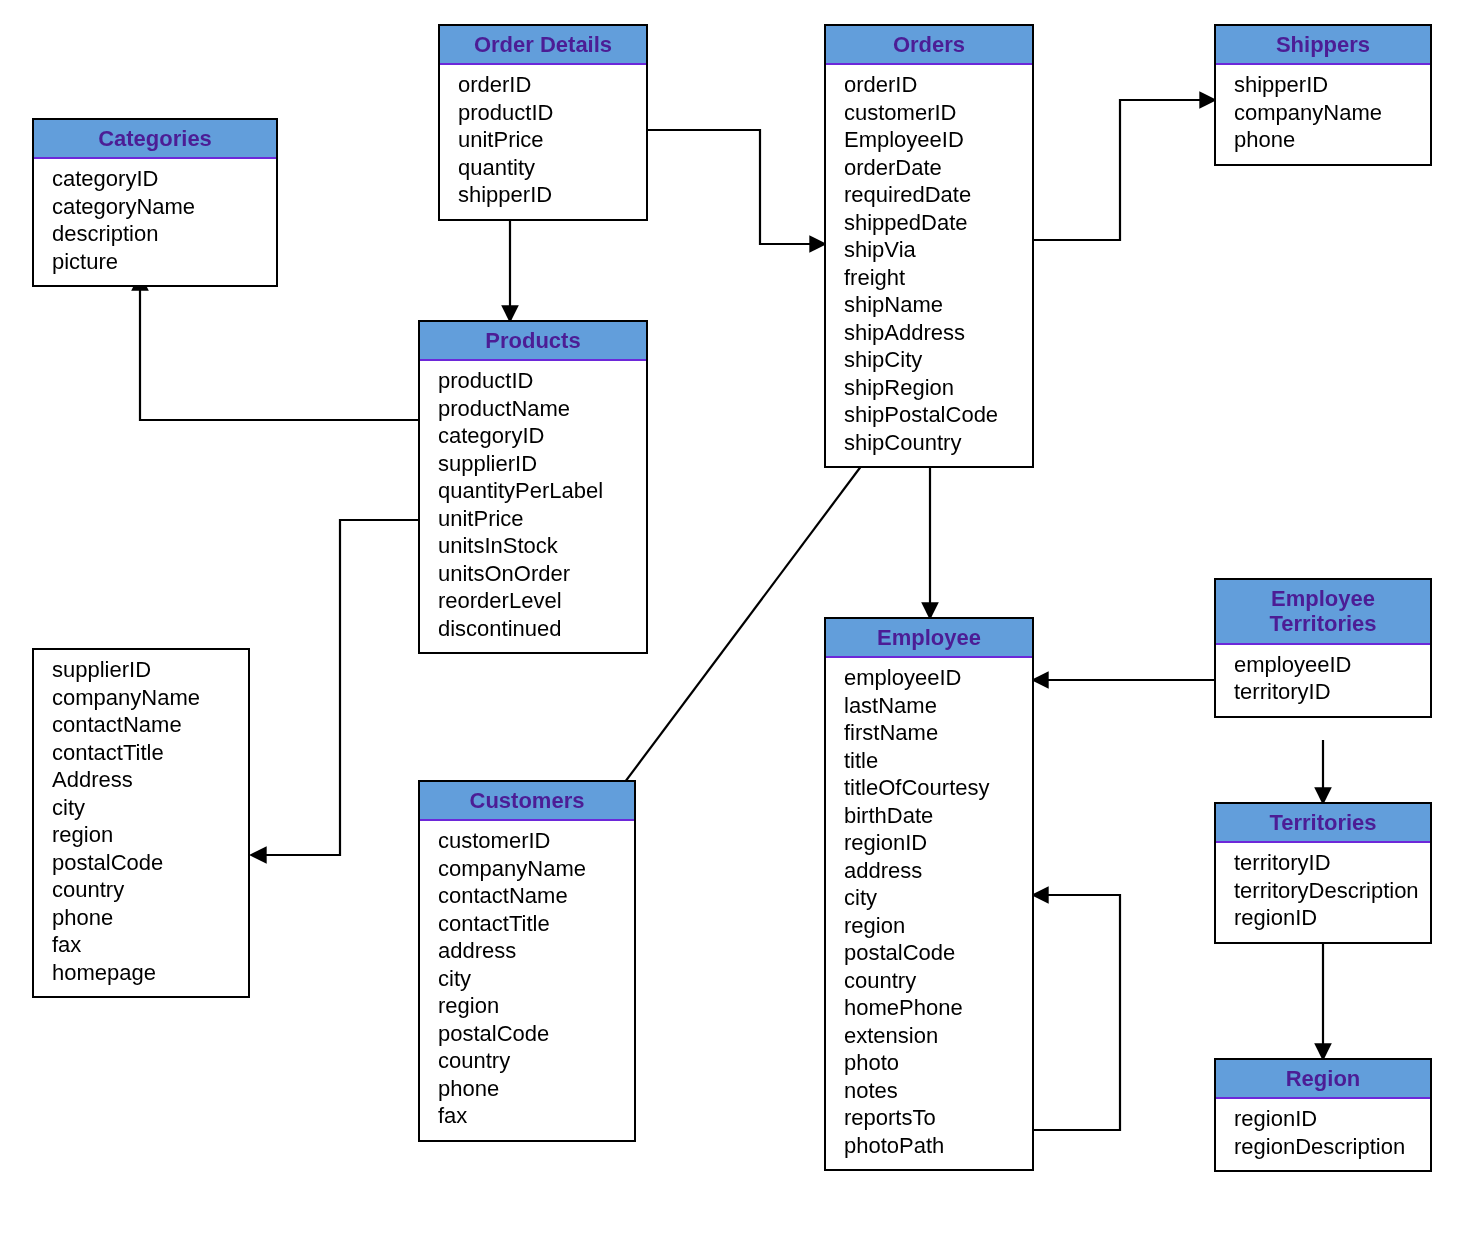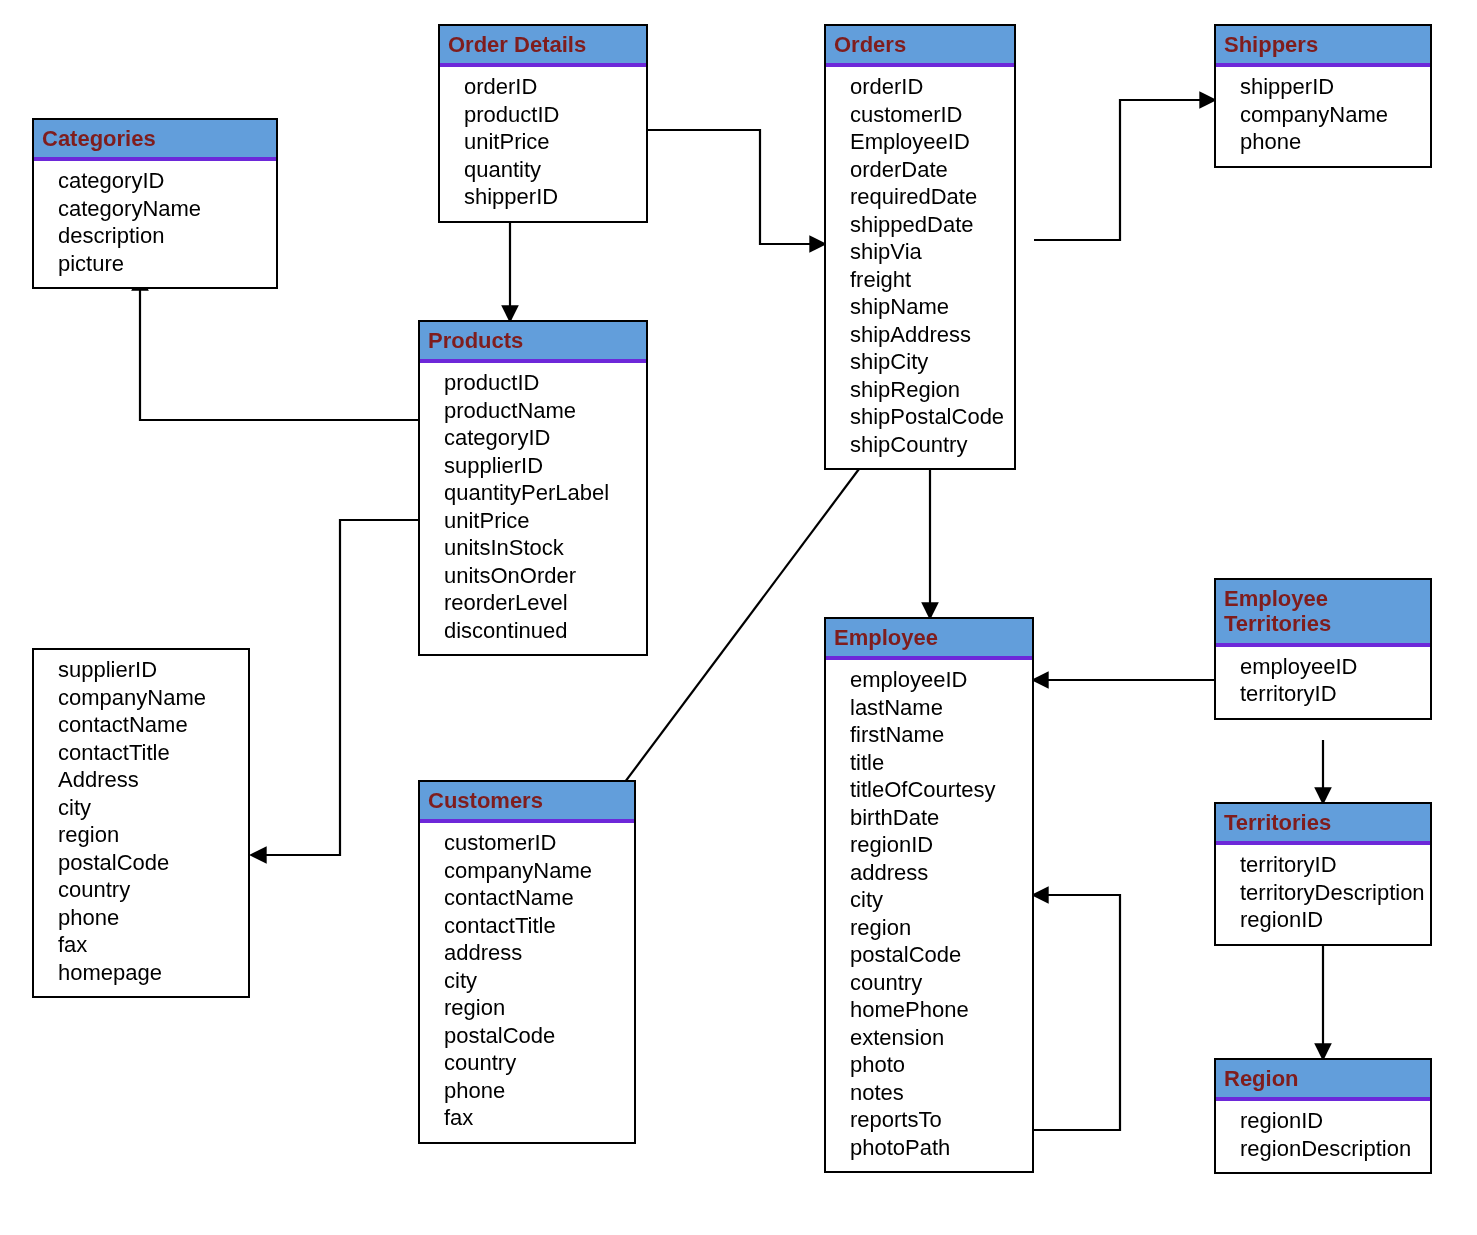--- a/index.html
+++ b/index.html
@@ -1,20 +1,20 @@
 <!DOCTYPE html>
 <html><head>
 <meta charset="utf-8">
 <style>
   html,body{margin:0;padding:0;background:#fff;font-family:Helvetica,Arial,sans-serif}
   #stage{position:relative;width:1477px;height:1235px;margin:0;}
   svg.connectors{position:absolute;left:0;top:0;width:1477px;height:1235px;pointer-events:none}
   .entity{position:absolute;border:2px solid #000;background:#fff;box-sizing:border-box;}
-  .entity .hdr{background:#629edb;color:#7f1d1d;font-weight:700;text-align:left;font-size:22px;line-height:1.15;padding:6px 8px;border-bottom:4px solid #6d28d9}
-  .entity .body{padding:6px 10px 10px 24px;font-size:22px;line-height:1.25}
+  .entity .hdr{background:#629edb;color:#4c1d95;font-weight:700;text-align:center;font-size:22px;line-height:1.15;padding:6px 8px;border-bottom:2px solid #6d28d9}
+  .entity .body{padding:6px 10px 10px 18px;font-size:22px;line-height:1.25}
   .entity .body .fld{white-space:nowrap}
 </style>
 </head>
 <body>
 
 <div id="stage">
 
   <svg class="connectors" viewBox="0 0 1477 1235">
     <defs>
       <marker id="arrow" viewBox="0 0 12 12" refX="10" refY="6" markerWidth="8" markerHeight="8" orient="auto-start-reverse">
@@ -61,21 +61,21 @@
     <div class="hdr">Order Details</div>
     <div class="body">
       <div class="fld">orderID</div>
       <div class="fld">productID</div>
       <div class="fld">unitPrice</div>
       <div class="fld">quantity</div>
       <div class="fld">shipperID</div>
     </div>
   </div>
 
-  <div class="entity" style="left:824px;top:24px;width:192px">
+  <div class="entity" style="left:824px;top:24px;width:210px">
     <div class="hdr">Orders</div>
     <div class="body">
       <div class="fld">orderID</div>
       <div class="fld">customerID</div>
       <div class="fld">EmployeeID</div>
       <div class="fld">orderDate</div>
       <div class="fld">requiredDate</div>
       <div class="fld">shippedDate</div>
       <div class="fld">shipVia</div>
       <div class="fld">freight</div>

